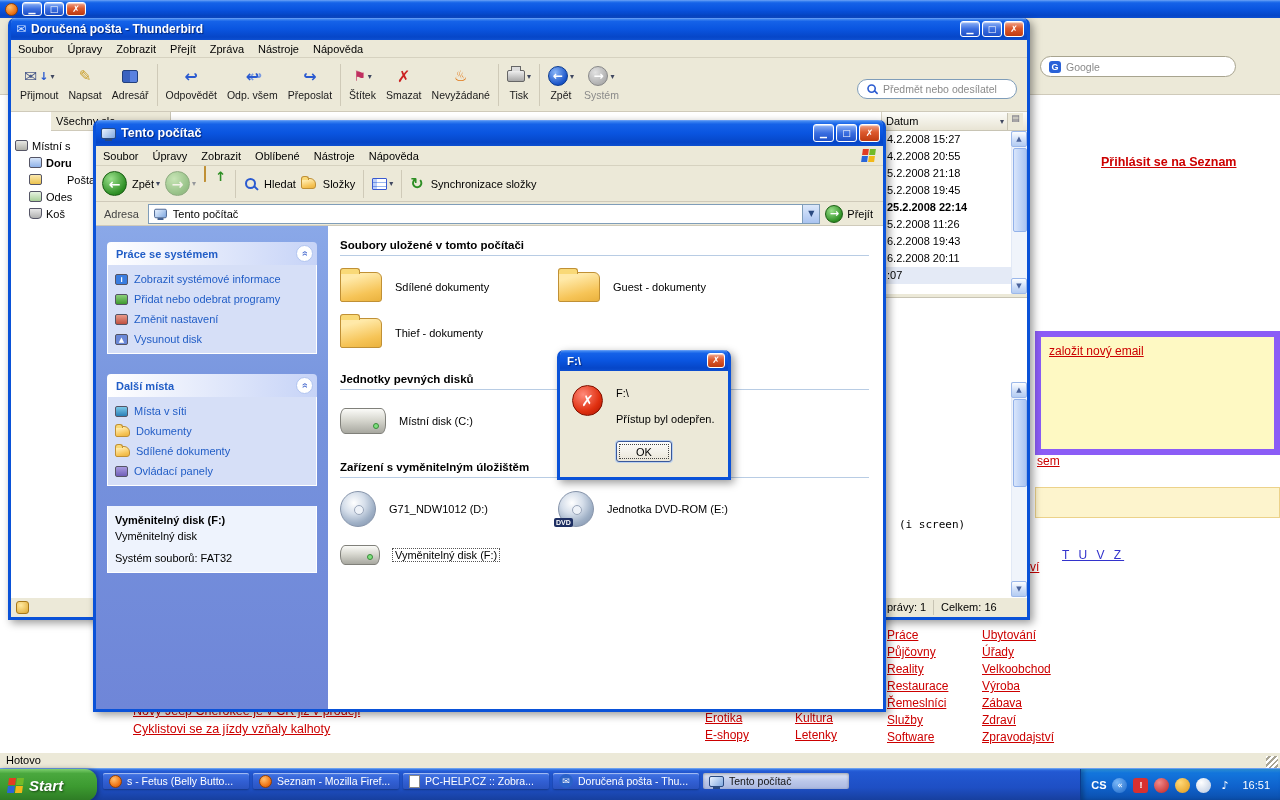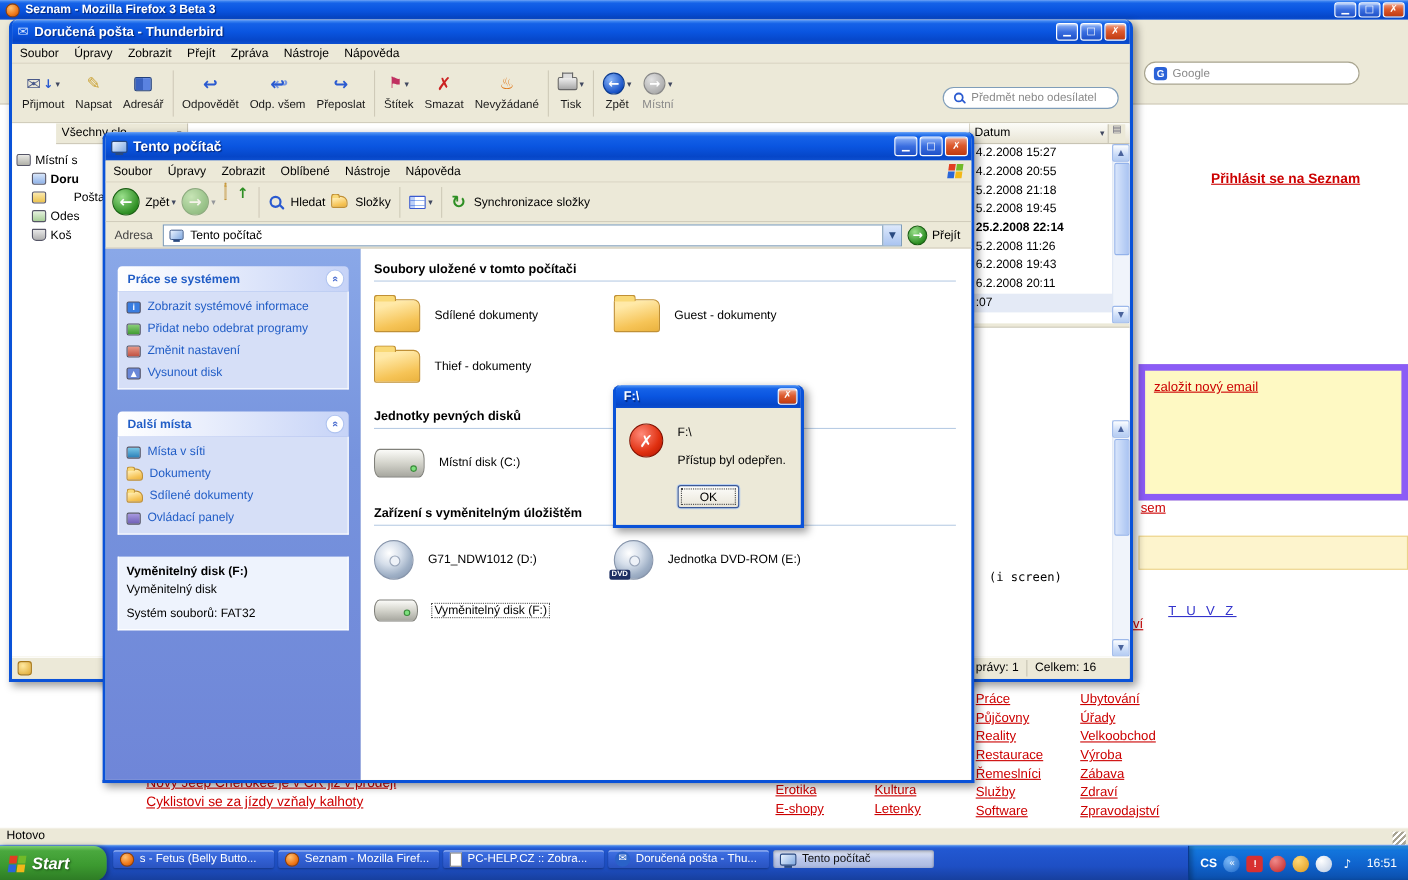--- a/index.html
+++ b/index.html
@@ -97,21 +97,20 @@
 .dircol span{display:block;height:17px}
 </style>
 </head>
 <body>
 
 <div id="screen">
 
   <div class="abs" style="left:0;top:0;width:1280px;height:768px;background:#fff;">
     <div class="abs tbar" style="left:0;top:0;width:1280px;height:18px;border-radius:0;">
       <span class="ffico"></span>
-      <span class="ttext" style="font-size:11px;">Seznam - Mozilla Firefox 3 Beta 3</span>
       <span class="caps">
         <span class="cap g" style="height:14px;line-height:12px;">▁</span>
         <span class="cap g" style="height:14px;line-height:12px;">□</span>
         <span class="cap close g" style="height:14px;line-height:12px;">✗</span>
       </span>
     </div>
     <div class="abs" style="left:0;top:18px;width:1280px;height:77px;background:#ece9d8;border-bottom:1px solid #cfcaba;">
       <div class="abs flex" style="right:44px;top:38px;width:196px;height:21px;background:#fff;border:1px solid #a8a48f;border-radius:11px;padding:0 8px;gap:5px;">
         <span style="width:12px;height:12px;border-radius:3px;background:#2a62d8;color:#fff;font-size:9px;font-weight:bold;text-align:center;line-height:12px;flex:none;">G</span>
         <input class="searchinput" placeholder="Google" style="">
@@ -255,21 +254,21 @@
             <span class="circ blue g" style="width:20px;height:20px;font-size:12px;">←</span>
             <span class="caret">▾</span>
           </span>
         <span class="lab">Zpět</span>
       </div>
       <div class="tbbtn">
         <span class="irow">
             <span class="circ gray g" style="width:20px;height:20px;font-size:12px;">→</span>
             <span class="caret">▾</span>
           </span>
-        <span class="lab" style="color:#8a8a8a;">Místní</span>
+        <span class="lab" style="color:#8a8a8a;">Systém</span>
       </div>
       <div class="abs flex" style="right:10px;top:21px;width:160px;height:20px;background:#fff;border:1px solid #7f9db9;border-radius:10px;padding:0 7px;gap:4px;">
         <span class="mag" style="transform:scale(.8);"></span>
         <input class="searchinput" placeholder="Předmět nebo odesílatel" style="">
       </div>
     </div>
 
     <div style="flex:1;position:relative;background:#fff;overflow:hidden;">
 
       <div class="abs" style="left:0;top:0;bottom:0;width:160px;border-right:1px solid #c8c4b4;">

